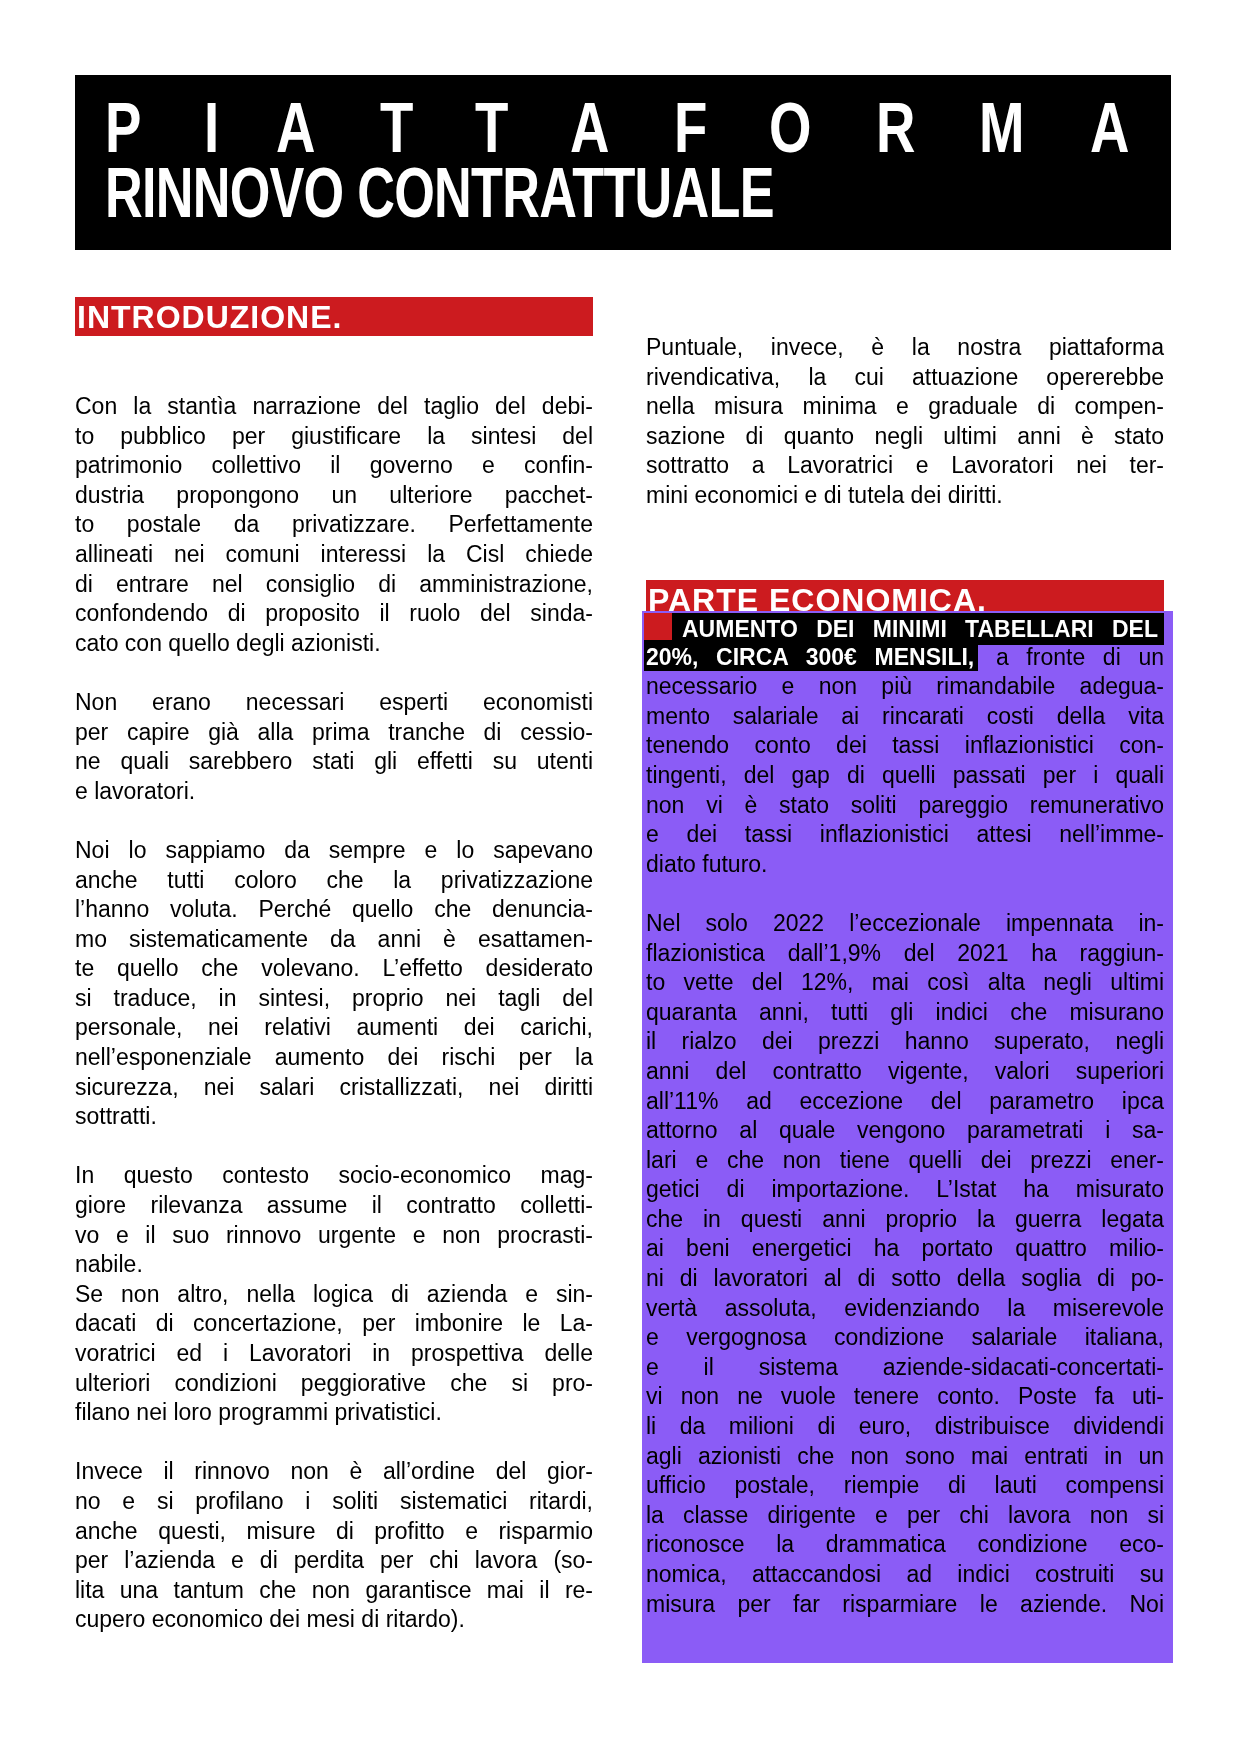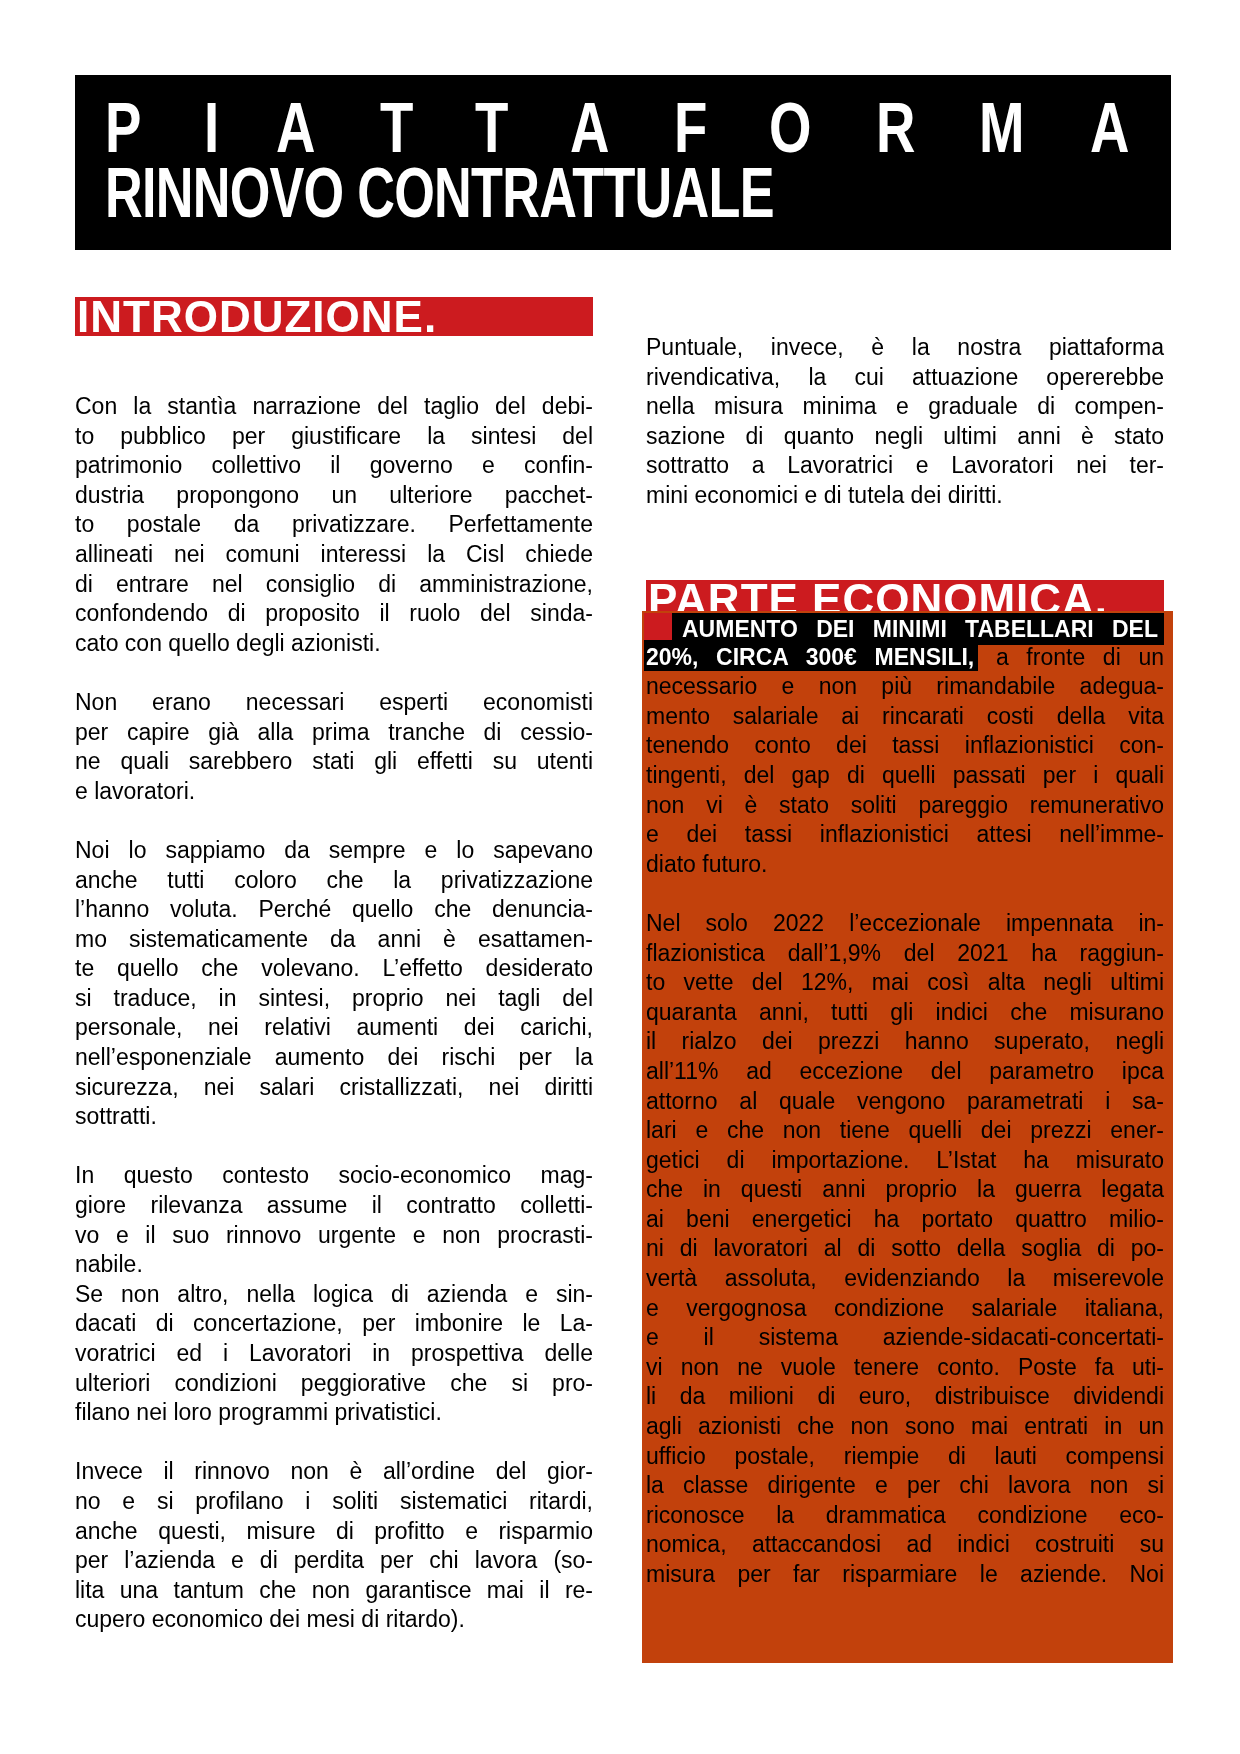--- a/index.html
+++ b/index.html
@@ -8,28 +8,28 @@
   .banner { position: absolute; left: 75px; top: 75px; width: 1096px; height: 175px; background: #000; }
   .banner-line { position: absolute; left: 30px; width: 1036px; color: #fff; font-family: "Liberation Sans", sans-serif; font-weight: bold; white-space: nowrap; }
   .banner-line.l1 { top: 18px; font-size: 70px; line-height: 70px; display: flex; justify-content: space-between; }
   .banner-line.l1 span { display: inline-block; transform: scaleX(0.78); transform-origin: left center; }
   .banner-line.l2 { top: 83px; font-size: 70px; line-height: 70px; transform: scaleX(0.746); transform-origin: left center; letter-spacing: -1px; }
 
   .col { position: absolute; width: 518px; }
   .col.left { left: 75px; top: 297px; }
   .col.right { left: 646px; top: 297px; margin-top: 36px; }
 
-  .section-bar { height: 39px; background: #cc1b1f; color: #fff; font-weight: bold; font-size: 44px; line-height: 40px; padding-left: 2px; letter-spacing: 1px; white-space: nowrap; overflow: hidden; }
+  .section-bar { height: 39px; background: #cc1b1f; color: #fff; font-weight: bold; font-size: 32px; line-height: 40px; padding-left: 2px; letter-spacing: 1px; white-space: nowrap; overflow: hidden; }
 
   .text { font-size: 23px; line-height: 29.6px; }
   .line { display: block; text-align: justify; text-align-last: justify; white-space: nowrap; height: 29.6px; overflow: visible; }
   .line.last { text-align: center; text-align-last: left; }
   .blank { height: 29.6px; }
 
-  .panel { position: absolute; left: 642px; top: 611px; width: 531px; height: 1052px; background: #c2410c; }
+  .panel { position: absolute; left: 642px; top: 611px; width: 531px; height: 1052px; background: #8b5cf6; }
   .panel-text { position: absolute; left: 4px; top: 2px; width: 518px; }
 
   .hl { background: #000; color: #fff; font-weight: bold; }
   .red-square { display: inline-block; width: 28px; height: 27px; background: #cc1b1f; vertical-align: -3px; margin-right: 10px; }
   .caps { font-weight: bold; }
 </style>
 </head>
 <body>
 
 <div class="banner">
@@ -146,20 +146,21 @@
           <div class="line">e dei tassi inflazionistici attesi nell’imme-</div>
           <div class="line last">diato futuro.</div>
         </div>
         <div class="blank"></div>
         <div>
           <div class="line">Nel solo 2022 l’eccezionale impennata in-</div>
           <div class="line">flazionistica dall’1,9% del 2021 ha raggiun-</div>
           <div class="line">to vette del 12%, mai così alta negli ultimi</div>
           <div class="line">quaranta anni, tutti gli indici che misurano</div>
           <div class="line">il rialzo dei prezzi hanno superato, negli</div>
+          <div class="line">anni del contratto vigente, valori superiori</div>
           <div class="line">all’11% ad eccezione del parametro ipca</div>
           <div class="line">attorno al quale vengono parametrati i sa-</div>
           <div class="line">lari e che non tiene quelli dei prezzi ener-</div>
           <div class="line">getici di importazione. L’Istat ha misurato</div>
           <div class="line">che in questi anni proprio la guerra legata</div>
           <div class="line">ai beni energetici ha portato quattro milio-</div>
           <div class="line">ni di lavoratori al di sotto della soglia di po-</div>
           <div class="line">vertà assoluta, evidenziando la miserevole</div>
           <div class="line">e vergognosa condizione salariale italiana,</div>
           <div class="line">e il sistema aziende-sidacati-concertati-</div>

